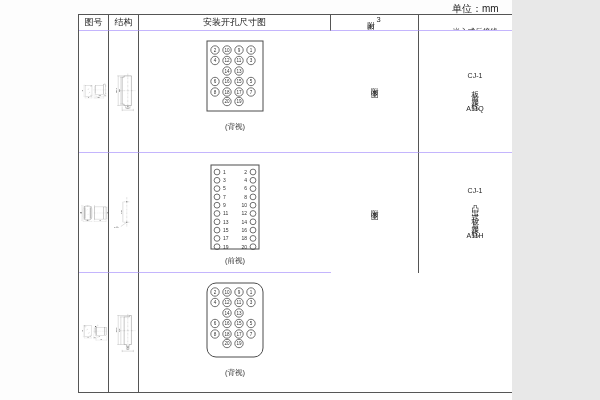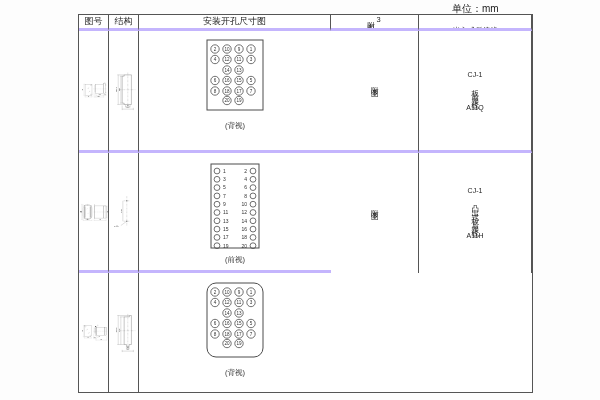--- a/index.html
+++ b/index.html
@@ -1,23 +1,23 @@
 <!DOCTYPE html>
 <html><head>
 <meta charset="utf-8">
 <style>
   * { margin:0; padding:0; box-sizing:border-box; }
   body { font-family:"Liberation Sans","DejaVu Sans",sans-serif; background:#e8e8e8; }
-  .page { width:600px; height:400px; position:relative; background:#fdfdfd; overflow:hidden; color:#2f2f2f; }
+  .page { width:512px; height:400px; position:relative; background:#fdfdfd; overflow:hidden; color:#2f2f2f; }
   .unit-label { position:absolute; top:2px; left:452px; font-size:10px; color:#222; }
   .dtable { position:absolute; top:14px; left:78px; width:455px; height:379px;
             border:1px solid #555; display:grid;
             grid-template-columns:30px 30px 192px 88px 1fr;
             grid-template-rows:16px 122px 120px 1fr; background:#fff; }
-  .c { border-right:1px solid #555; border-bottom:3px solid #c4b5fd; display:flex;
+  .c { border-right:1px solid #555; border-bottom:1px solid #c4b5fd; display:flex;
        align-items:center; justify-content:center; overflow:hidden; }
   .c.last-col { border-right:none; }
   .c.last-row { border-bottom:none; }
   .hdr { font-size:9px; color:#222; white-space:nowrap; }
   .vert { writing-mode:vertical-lr; text-orientation:upright; letter-spacing:4px;
           font-size:7.5px; color:#222; line-height:1; }
   .structure-cell { flex-direction:column; justify-content:center; gap:5px; padding:6px 0; }
   .structure-title, .structure-code { font-size:7px; color:#222; white-space:nowrap; }
   .draw { display:block; }
   .ln { fill:none; stroke:#4d4d4d; stroke-width:1; }

